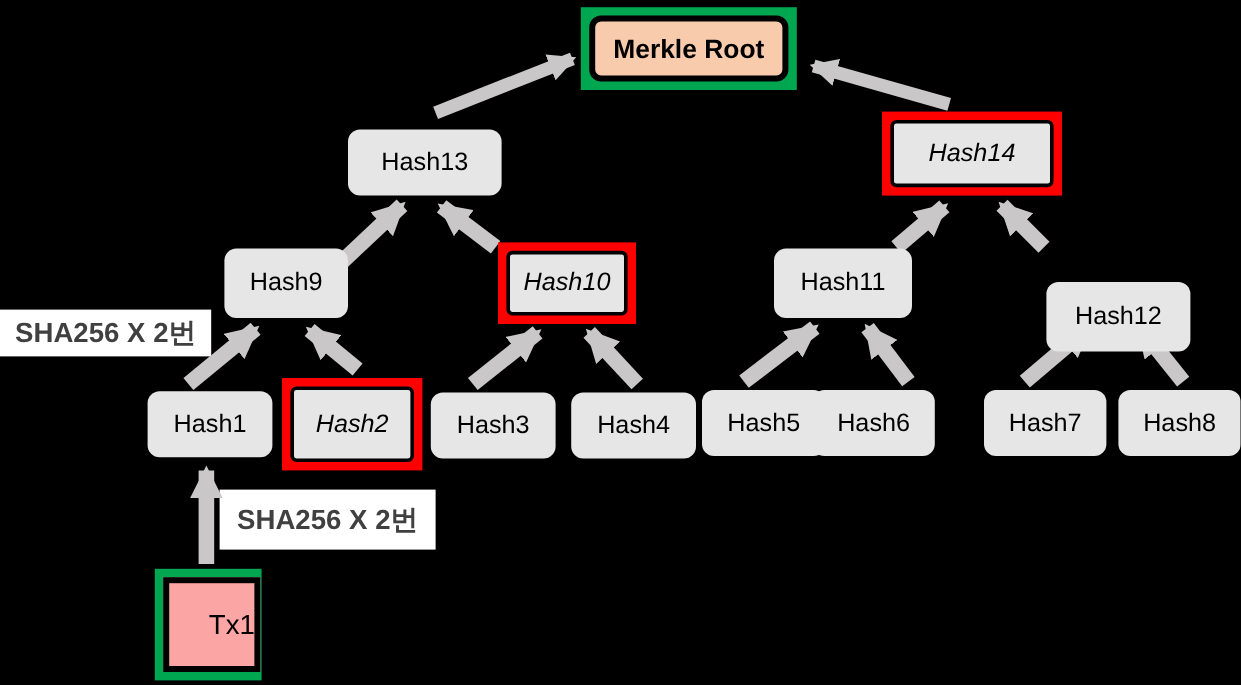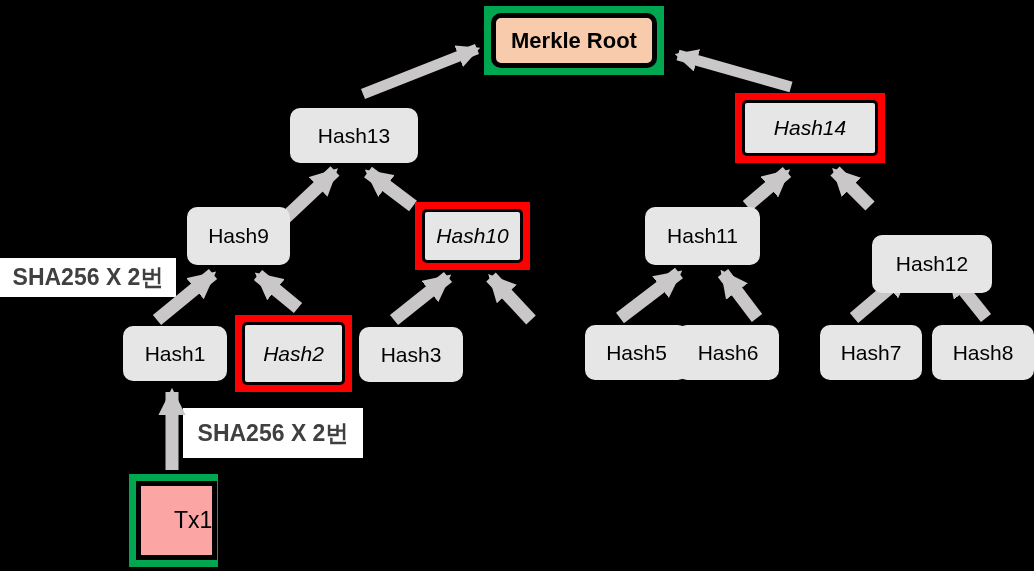--- a/index.html
+++ b/index.html
@@ -146,20 +146,21 @@
     <div class="node-red-inner">Hash10</div>
   </div>
   <div class="node" style="left:645px; top:207px; width:115px; height:58px;">Hash11</div>
   <div class="node" style="left:872px; top:207px; width:120px; height:58px;margin-top:28px;">Hash12</div>
 
   <div class="node" style="left:123px; top:326px; width:104px; height:55px;">Hash1</div>
   <div class="node-red" style="left:235px; top:315px; width:117px; height:77px;">
     <div class="node-red-inner">Hash2</div>
   </div>
   <div class="node" style="left:359px; top:327px; width:104px; height:55px;">Hash3</div>
+  <div class="node" style="left:476px; top:327px; width:104px; height:55px;">Hash4</div>
   <div class="node" style="left:585px; top:325px; width:103px; height:55px;">Hash5</div>
   <div class="node" style="left:677px; top:325px; width:102px; height:55px;">Hash6</div>
   <div class="node" style="left:820px; top:325px; width:102px; height:55px;">Hash7</div>
   <div class="node" style="left:932px; top:325px; width:102px; height:55px;">Hash8</div>
 
   <div class="node-green" style="left:129px; top:474px; width:89px; height:93px;">
     <div class="node-green-inner tx-inner">Tx1</div>
   </div>
 
 </div>

